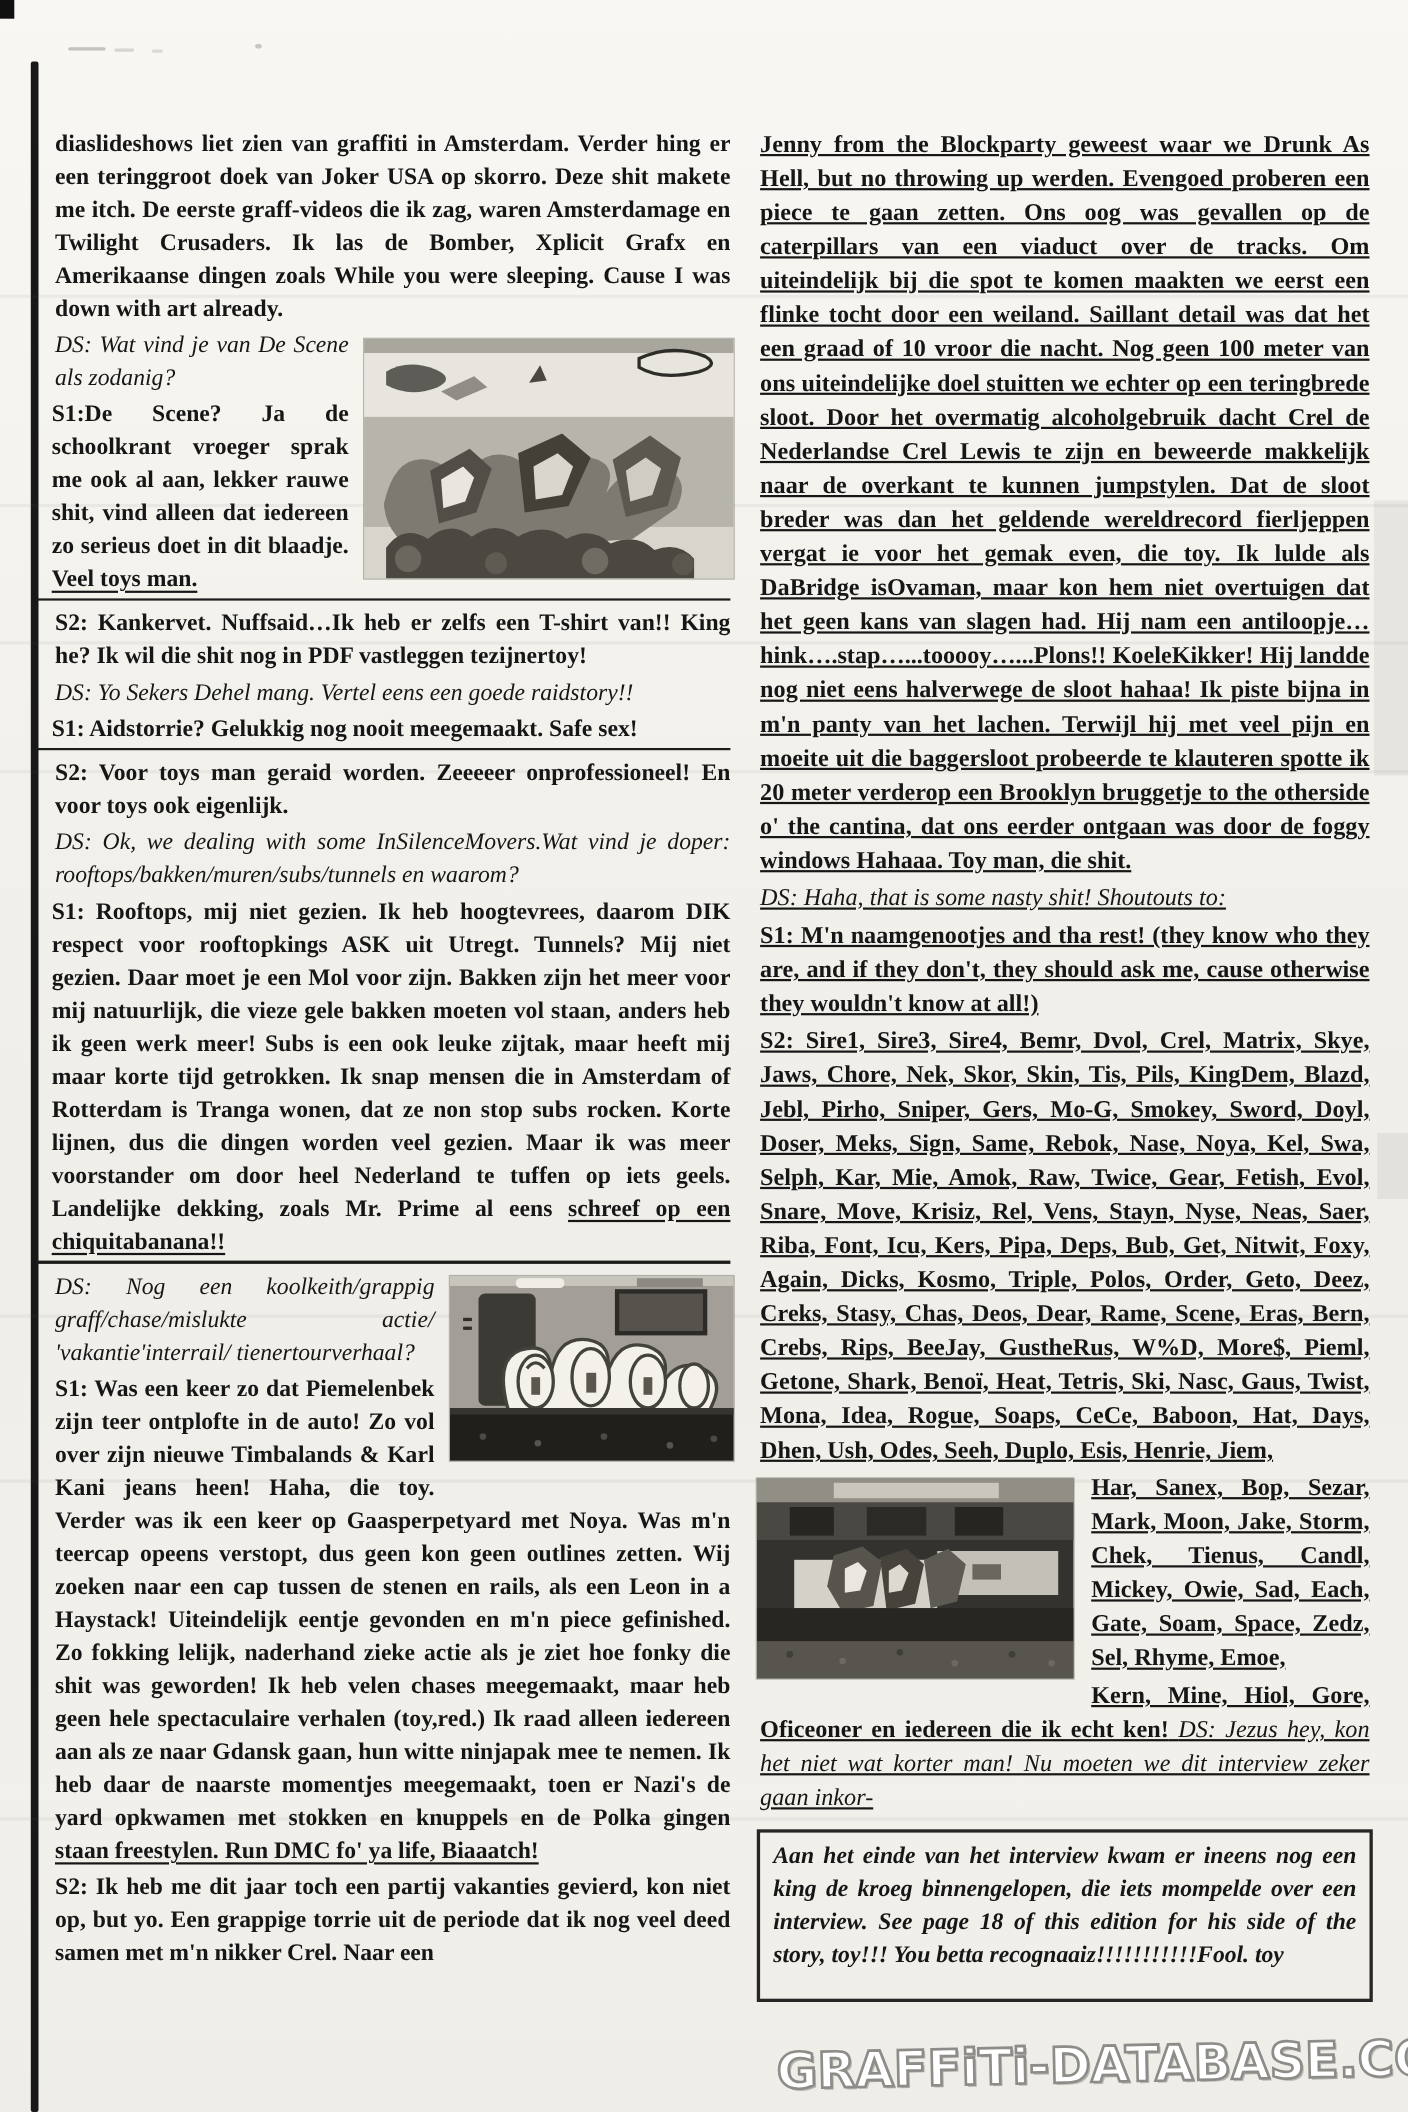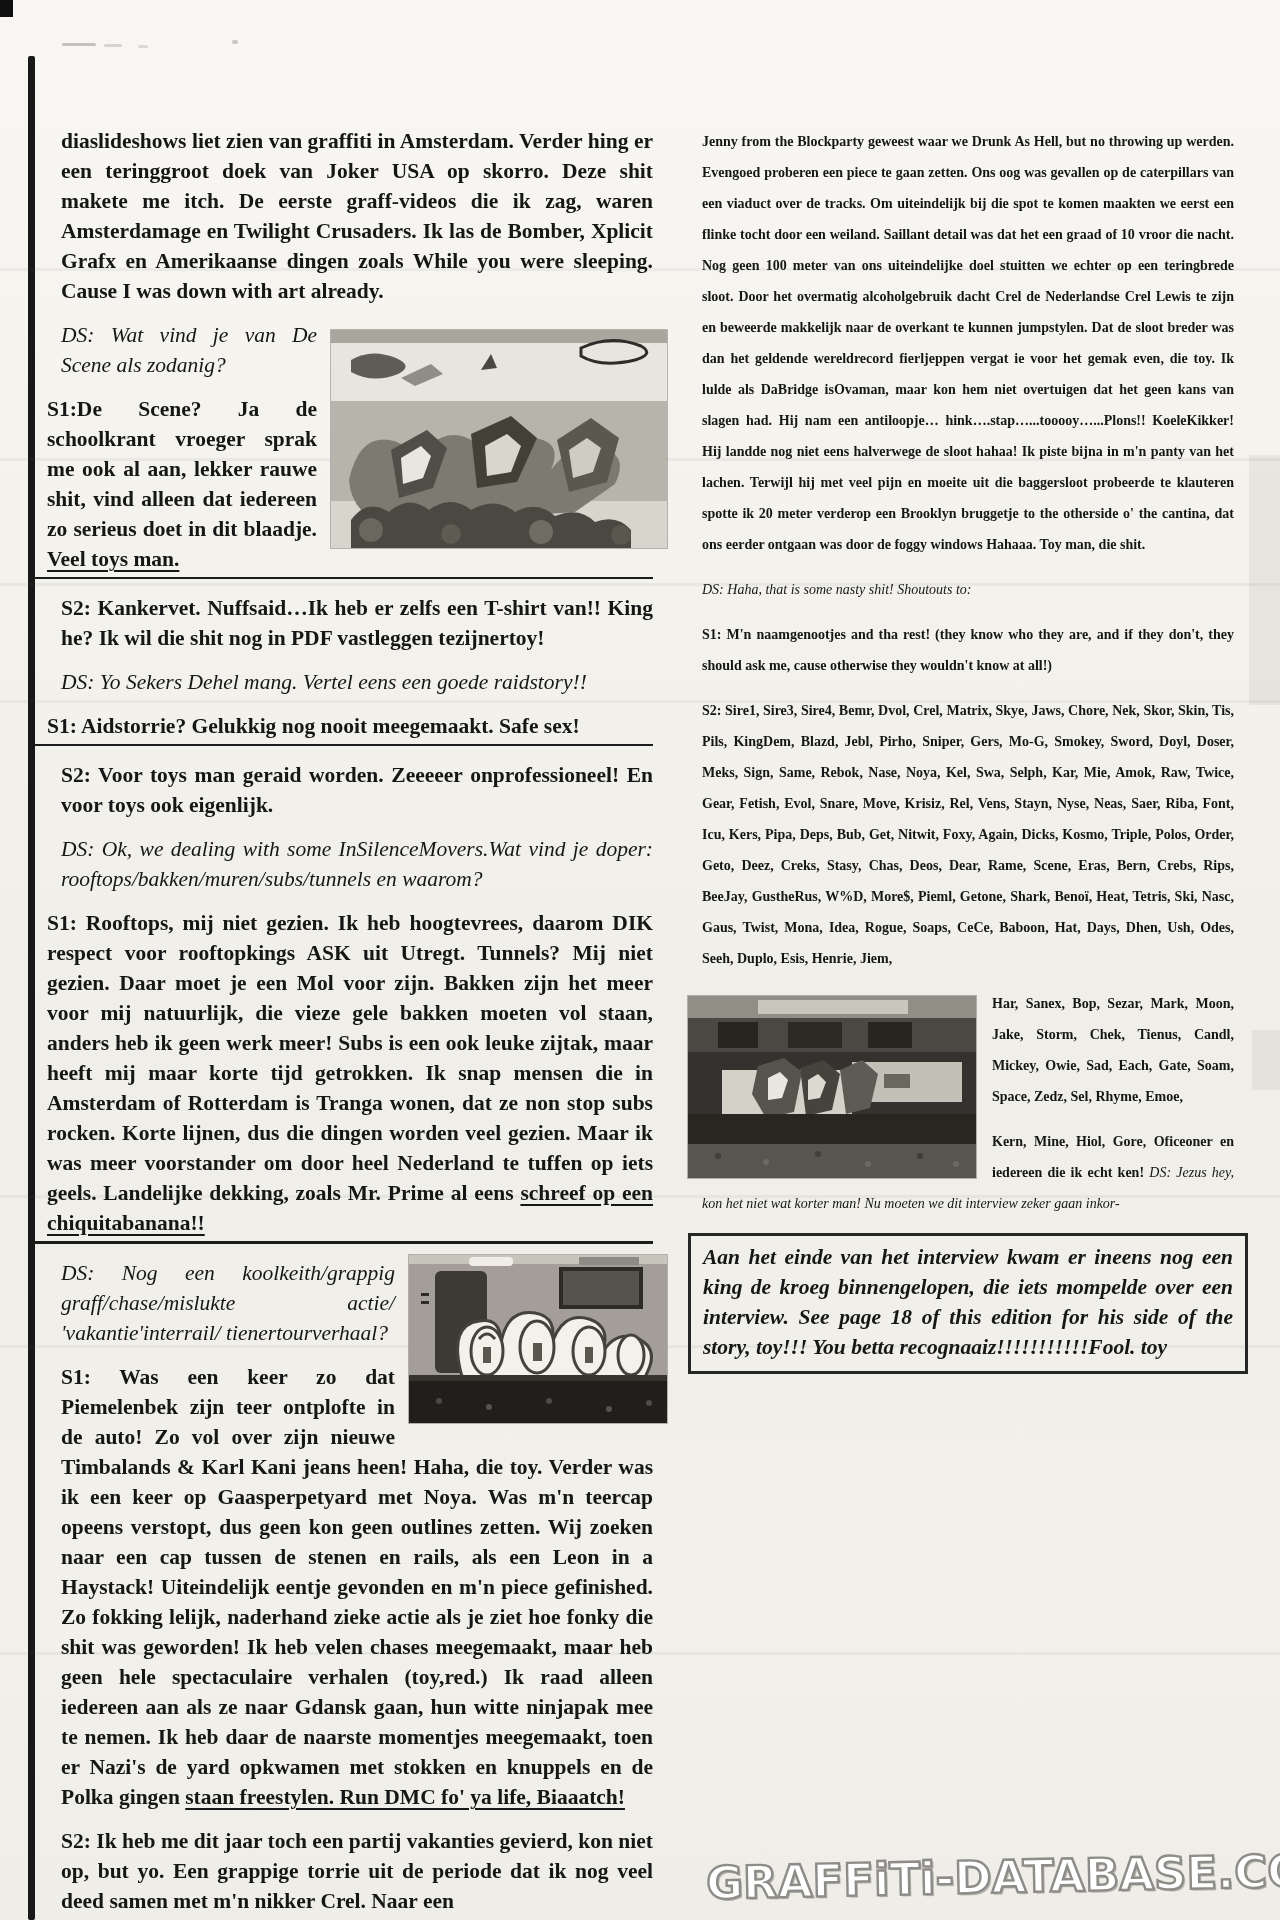--- a/index.html
+++ b/index.html
@@ -16,38 +16,38 @@
   .dash{position:absolute;background:#9a968e;height:3px;border-radius:2px;opacity:.55;}
   .dash1{left:62px;top:43px;width:34px;}
   .dash2{left:104px;top:44px;width:18px;opacity:.35;}
   .dash3{left:138px;top:45px;width:10px;opacity:.3;}
   .dash4{left:232px;top:40px;width:6px;height:4px;opacity:.5;}
   .streak{position:absolute;left:0;width:1280px;height:3px;background:rgba(110,105,95,0.07);}
   .edge-smudge{position:absolute;background:rgba(120,115,105,0.10);}
   
   .col-left{position:absolute;left:47px;top:112px;width:620px;}
   .col-right{position:absolute;left:688px;top:112px;width:560px;}
-  p{margin:14px;font-weight:bold;text-align:justify;}
+  p{margin:3px;font-weight:bold;text-align:justify;}
   .col-left p{font-size:21.5px;line-height:30px;}
-  .col-right p{font-size:14px;line-height:31px;}
+  .col-right p{font-size:22px;line-height:31px;text-decoration:underline;}
   .ds{font-weight:normal;font-style:italic;}
   .ds-inline{font-weight:normal;font-style:italic;}
   .ul{text-decoration:underline;text-decoration-thickness:2px;text-underline-offset:4px;}
   .rule-after{border-bottom:2.5px solid #1c1c1c;padding-bottom:3px;margin-bottom:5px;margin-left:-14px;padding-left:14px;}
   .rule-thick{border-bottom-width:3.5px;}
   .overline-label{display:inline-block;border-top:2.5px solid #1c1c1c;padding-top:1px;padding-right:110px;}
   
   .photo{box-shadow:0 0 0 1px rgba(60,58,52,.35);background:#c9c6bf;}
   .photo svg{display:block;}
   .photo1{float:right;width:336px;height:218px;margin:10px 0 10px 14px;}
   .photo2{float:right;width:258px;height:168px;margin:6px 0 10px 14px;}
   .photo3{float:left;width:288px;height:182px;margin:8px 16px 8px 0;}
   
   .endbox{
-    border:3px solid #262626;margin-top:14px;padding:6px 12px 9px 12px;
+    border:3px solid #262626;margin-top:14px;padding:6px 12px 25px 12px;
     font-style:italic;font-weight:bold;font-size:21.5px;line-height:30px;text-align:justify;
   }
   
   .watermark{
     position:absolute;left:706px;top:1850px;white-space:nowrap;
     font-family:"DejaVu Sans", sans-serif;font-weight:bold;font-size:45px;letter-spacing:0px;
     color:#ffffff;-webkit-text-stroke:2.4px #8e8c88;
     text-shadow:2px 2px 0 rgba(140,138,132,.55);
     transform:rotate(-1.2deg);
   }

